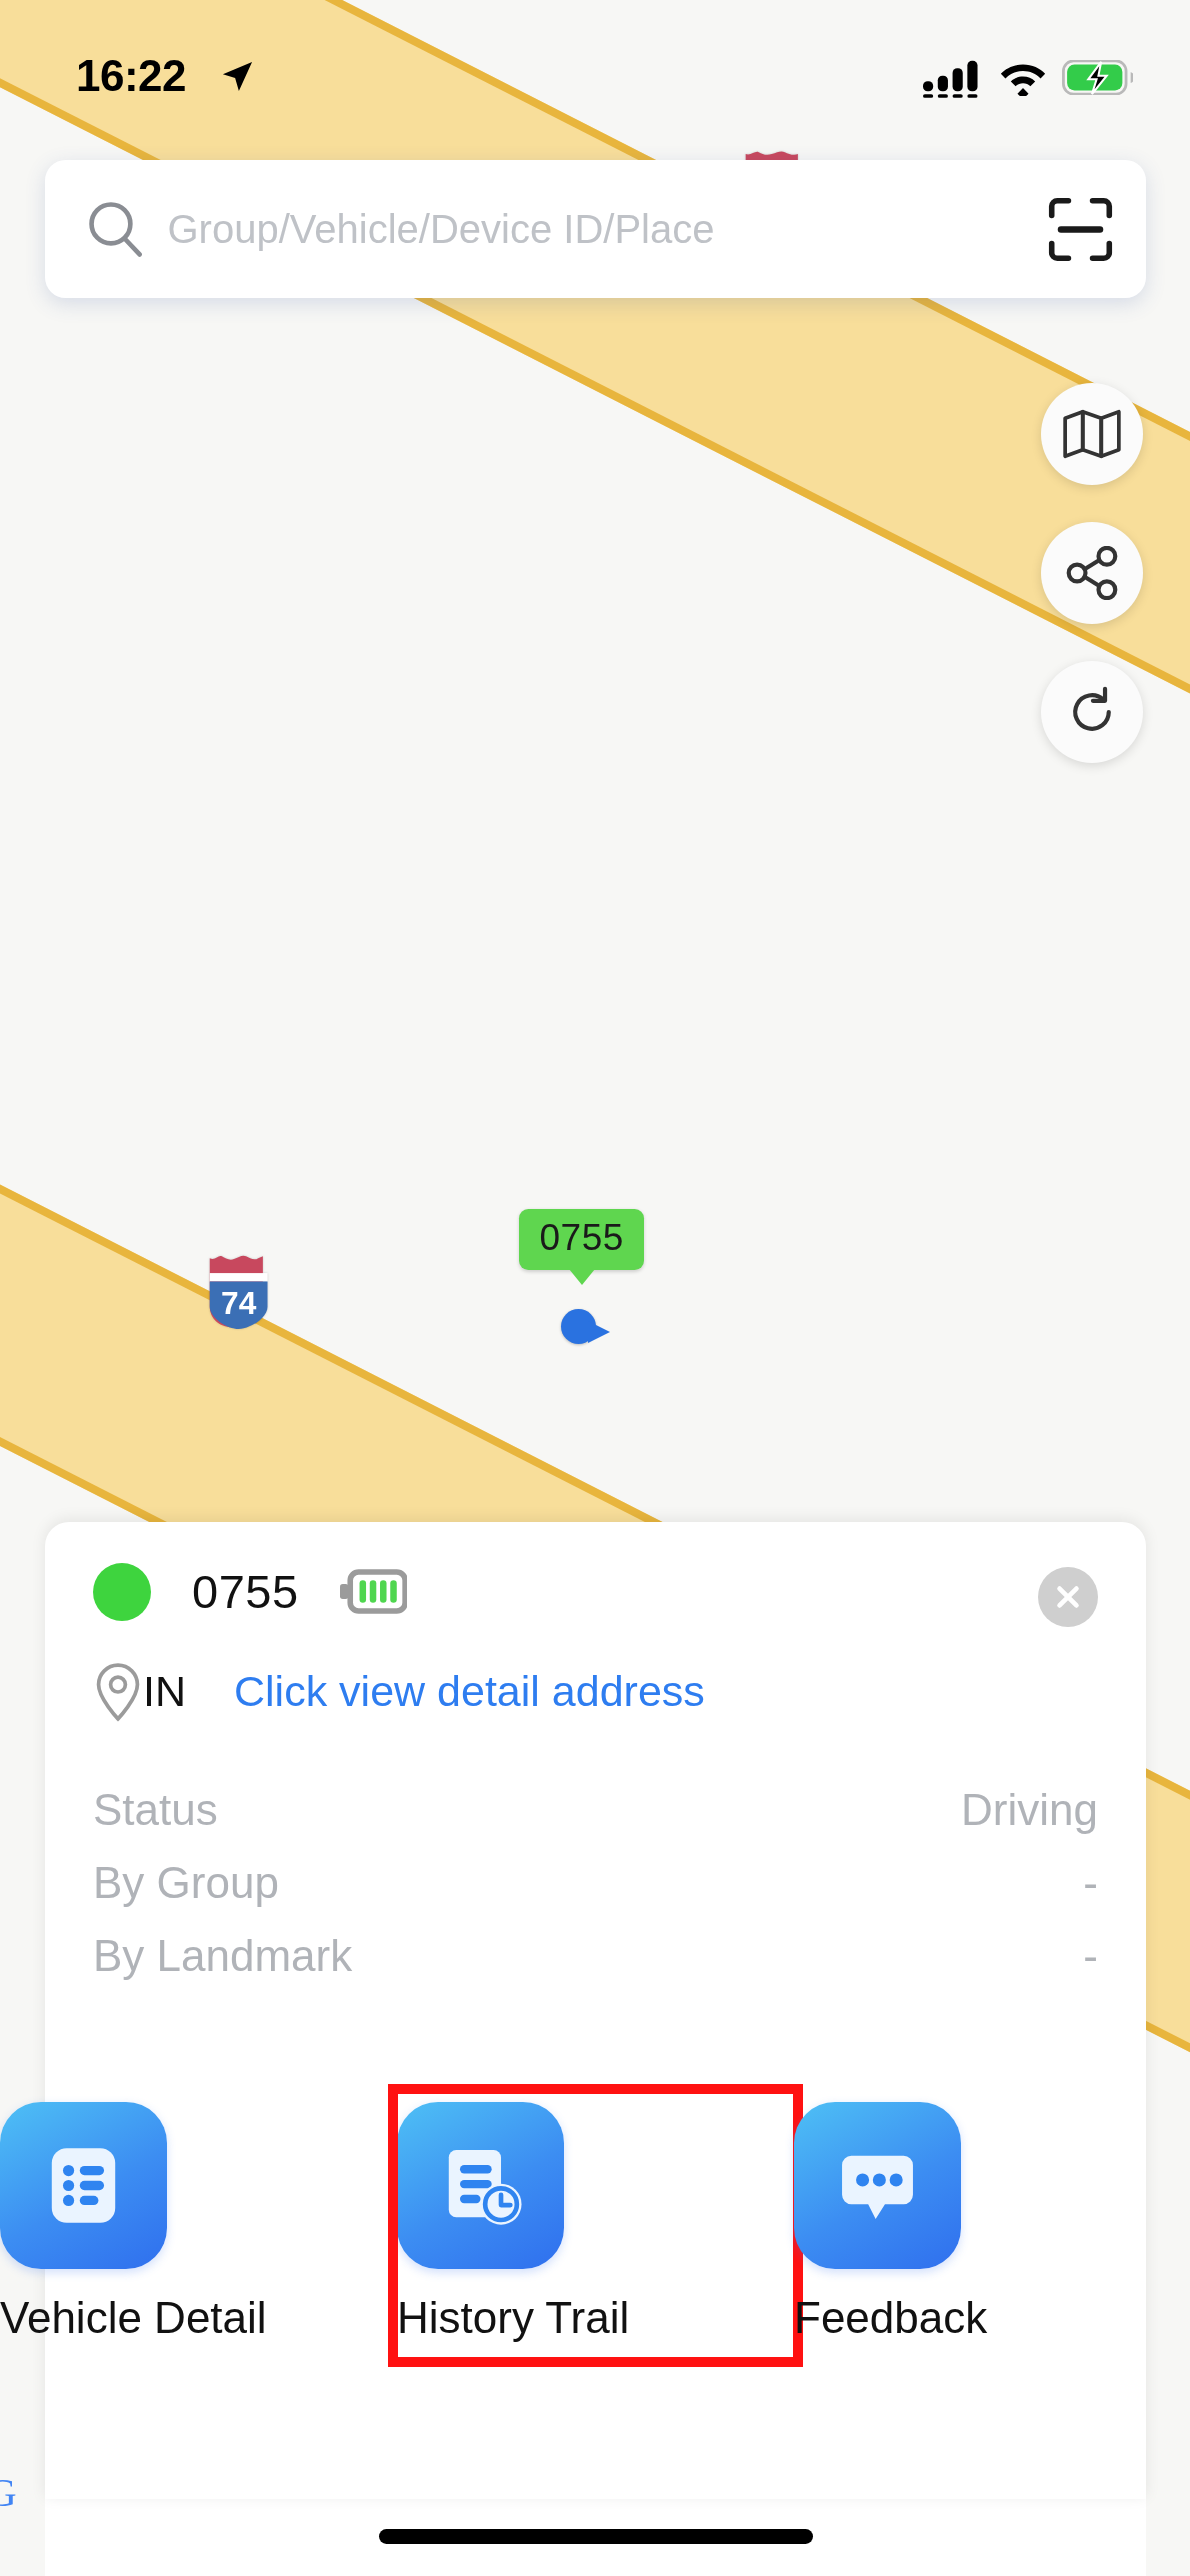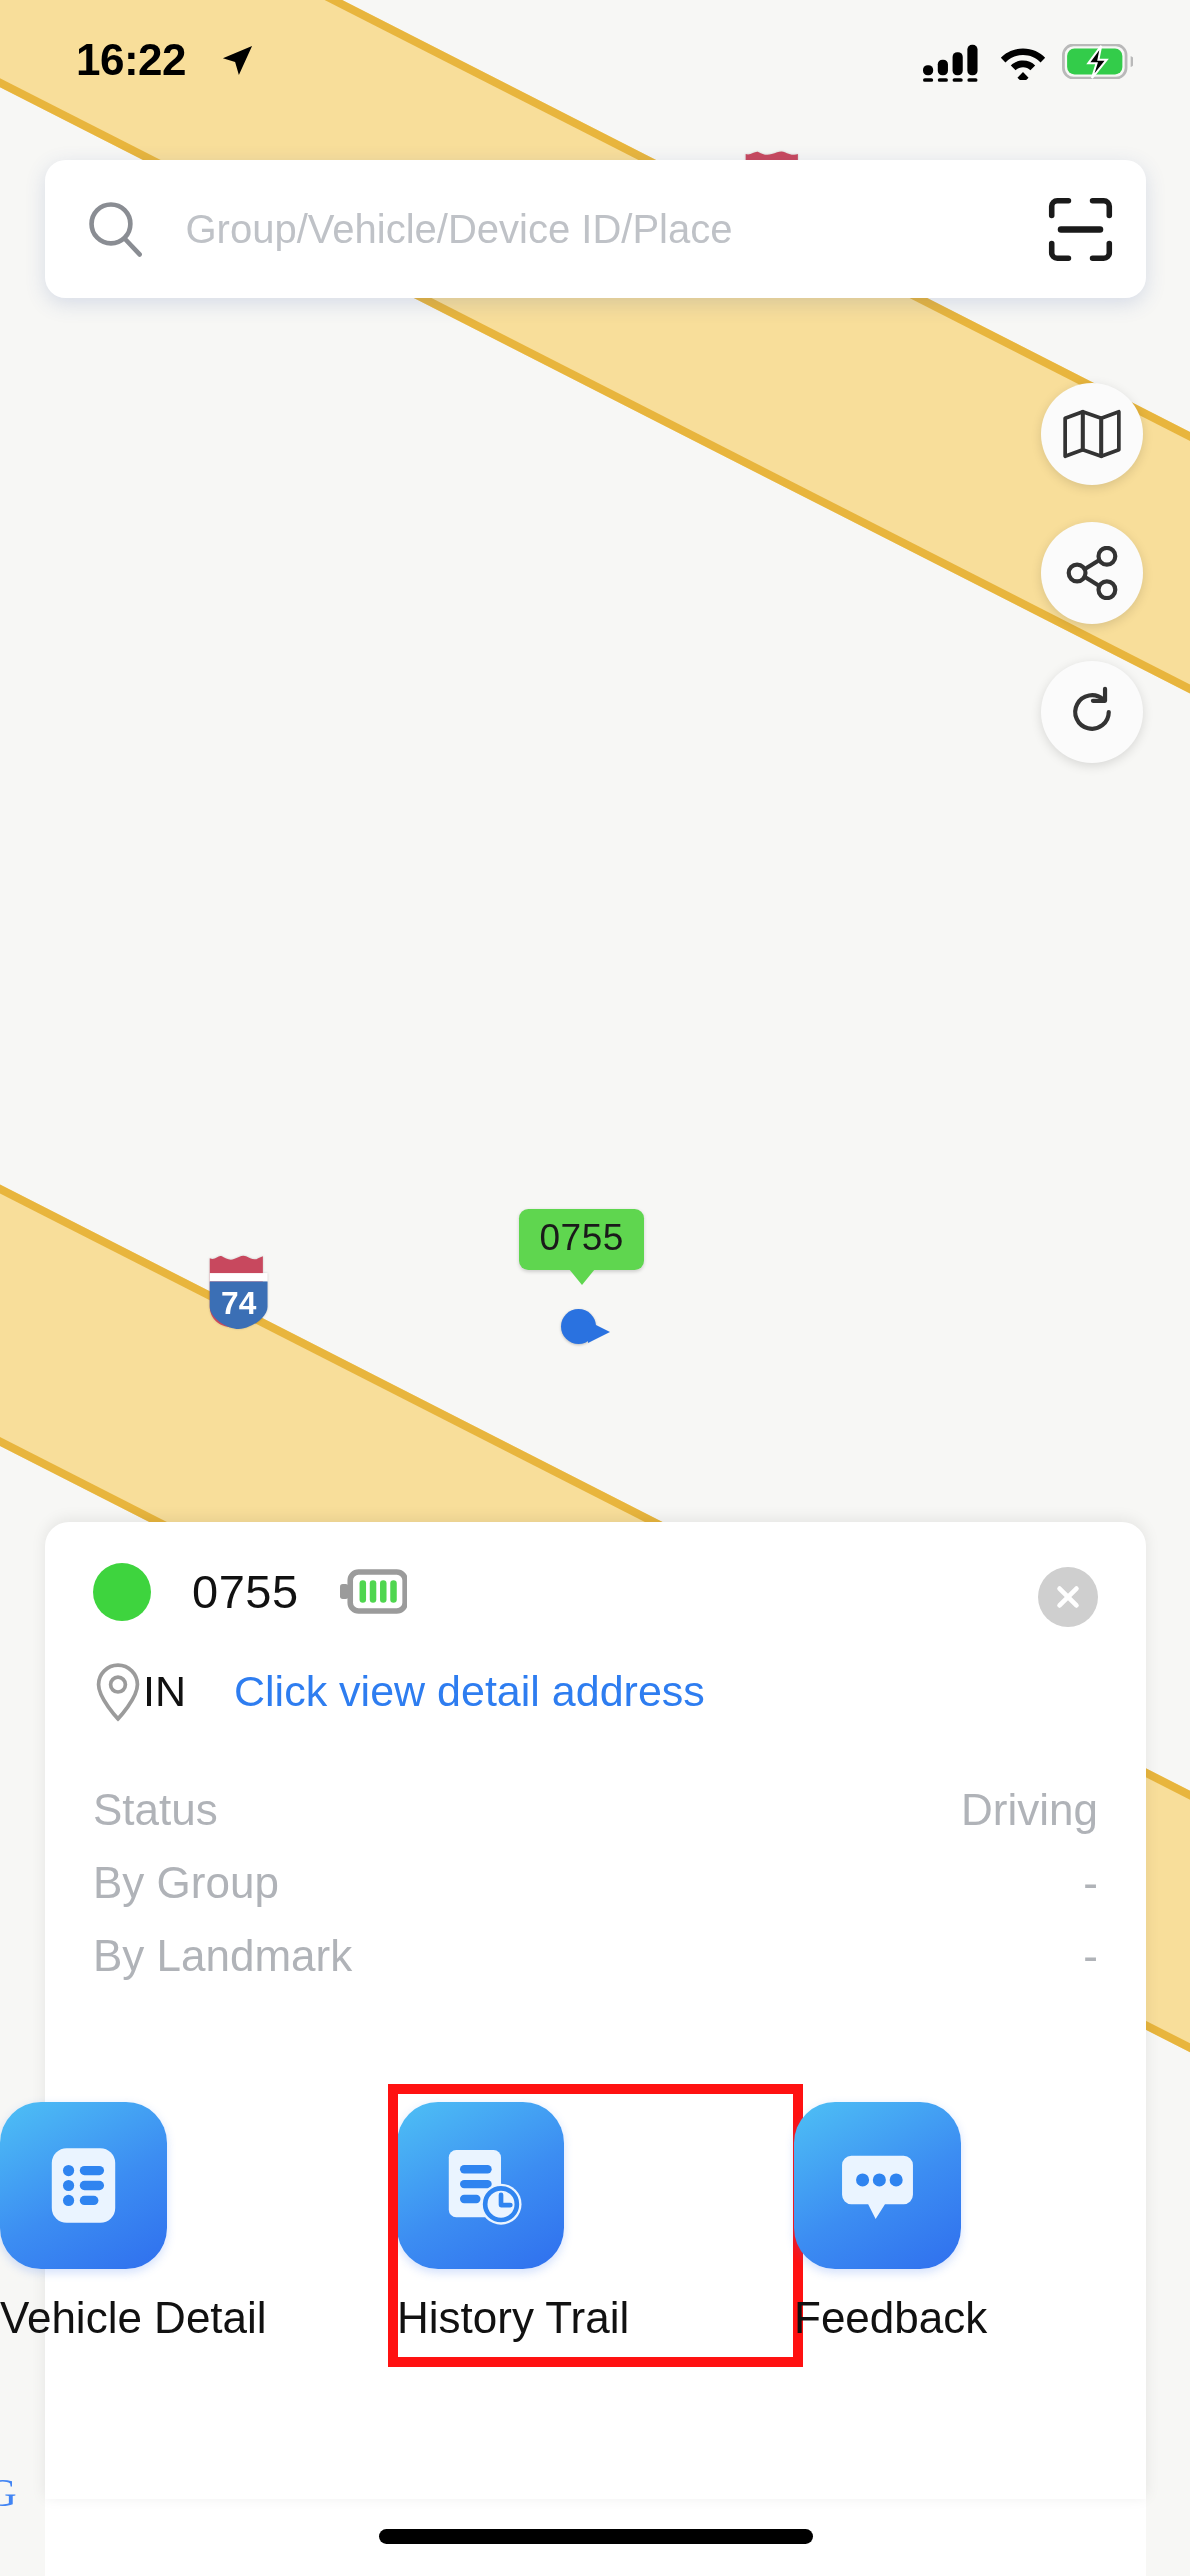--- a/index.html
+++ b/index.html
@@ -117,21 +117,21 @@
     bottom: 60px;
     font-size: 41px;
     color: #4285F4;
     font-family: "Liberation Serif", serif;
     font-weight: 400;
   }
 
   
   .statusbar {
     position: absolute;
-    top: 0; left: 0; right: 0;
+    top: 16px; left: 0; right: 0;
     height: 112px;
     z-index: 30;
     pointer-events: none;
     padding-left: 44px;
   }
   .status-time {
     position: absolute;
     left: 76px;
     top: 35px;
     font-size: 44px;
@@ -172,21 +172,20 @@
   }
   .search-icon { flex: 0 0 auto; margin-right: 20.5px; }
   .search-input {
     flex: 1 1 auto;
     border: none;
     outline: none;
     font-size: 40px;
     font-family: "Liberation Sans", sans-serif;
     color: #333;
     background: transparent;
-    margin-left: 18px;
   }
   .search-input::placeholder { color: #bfc2c7; }
   .scan-btn { flex: 0 0 auto; margin-left: 16.7px; cursor: pointer; }
 
   
   .map-controls {
     position: absolute;
     right: 48px;
     top: 383px;
     display: flex;

